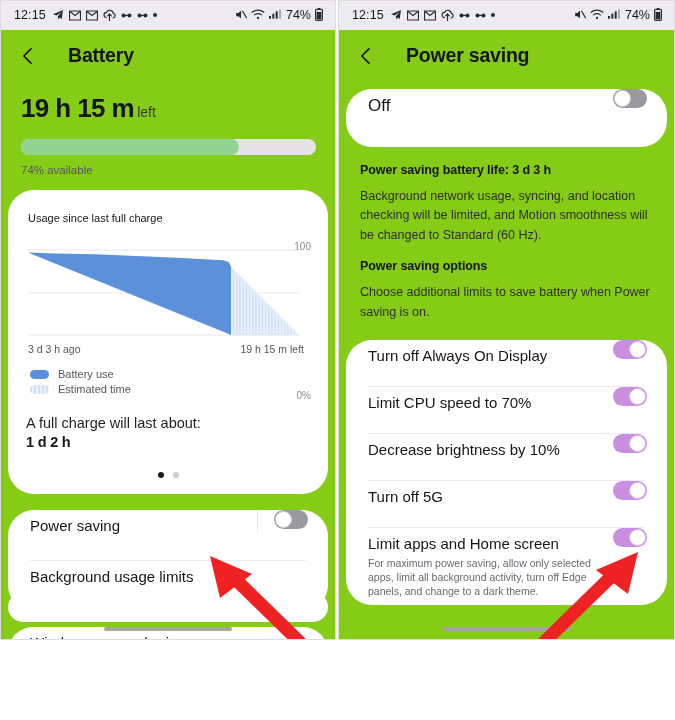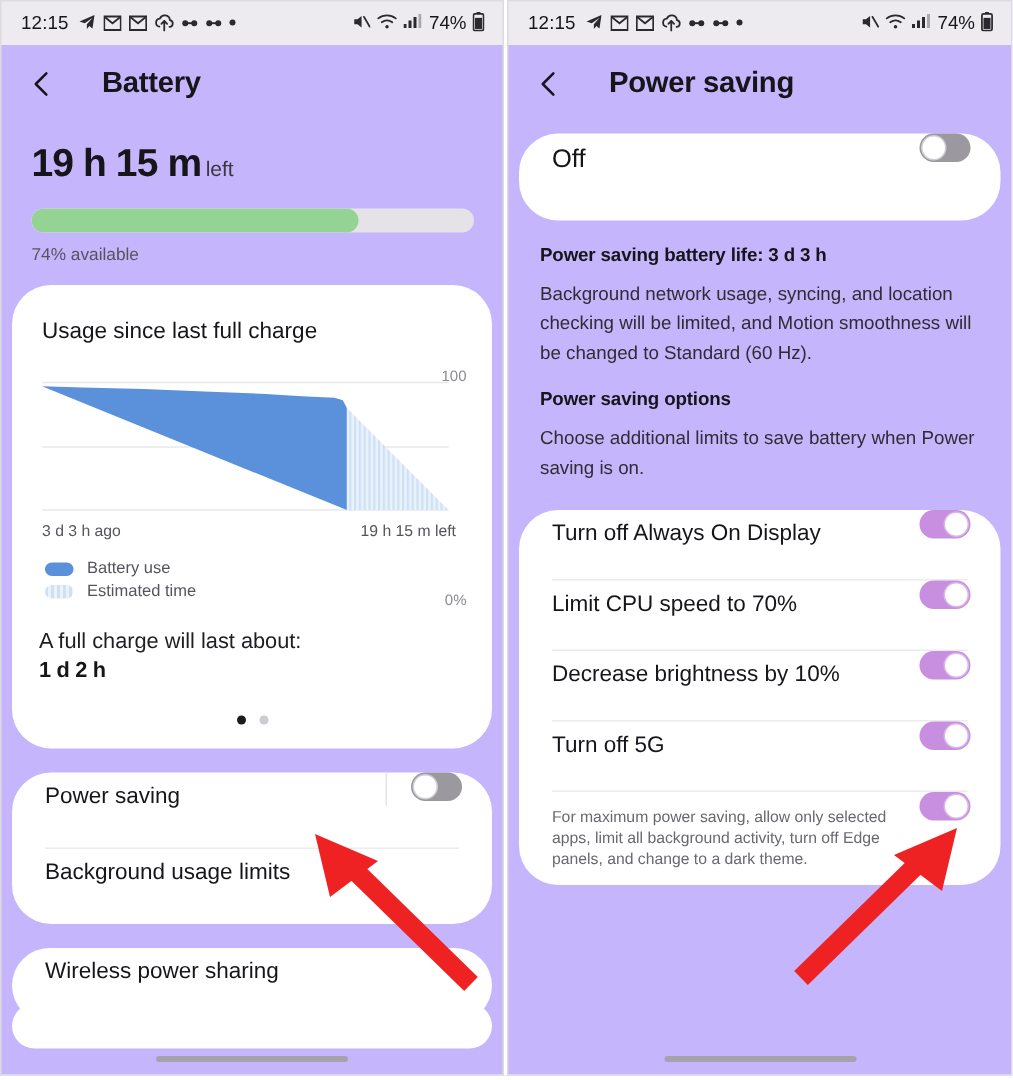--- a/index.html
+++ b/index.html
@@ -9,22 +9,22 @@
     font-family: "Liberation Sans", sans-serif;
     overflow: hidden;
   }
   .screens {
     display: flex;
     width: 675px; height: 720px;
     background: #ffffff;
   }
   .phone {
     position: relative;
-    height: 717px;
-    background: #c4b5fd;
+    height: 640px;
+    background: #84cc16;
     overflow: hidden;
   }
   .phone.left  { width: 338px; border-right: 2px solid #ffffff; }
   .phone.right { width: 337px; }
   .phone::before{
     content:""; position:absolute; inset:0;
     border:1px solid #dedae1; pointer-events:none; z-index:40;
   }
 
   
@@ -63,21 +63,21 @@
   .batt-fill { height:100%; border-radius:8px; background:#93d394; }
   .batt-avail { margin-top:9px; font-size:11.5px; color:#56545b; }
 
   
   .card {
     background:#ffffff; border-radius:26px;
     margin: 14px 8px 0 8px;
     position:relative;
   }
   .card-pad { padding: 20px 14px 14px 14px; }
-  .card-title { font-size:15px; color:#16151a; padding: 2px 6px 0 6px; }
+  .card-title { font-size:11px; color:#16151a; padding: 2px 6px 0 6px; }
 
   
   .chart-wrap { position:relative; margin: 24px 6px 0 6px; }
   .chart-area { position:relative; height:88px; }
   .chart-svg { display:block; width:100%; height:88px; }
   .axis-lab {
     position:absolute; right:-3px; font-size:10px; color:#8b8990;
   }
   .axis-lab.top { top:-7px; }
   .axis-lab.bot { bottom:-6px; }
@@ -462,20 +462,21 @@
       <div class="row" style="min-height:46px;">
         <span class="row-text row-label">Turn off 5G</span>
         <span class="tg on">
             <span class="knob"></span>
           </span>
       </div>
       <div class="divider"></div>
 
       <div class="row" style="min-height:62px;">
         <span class="row-text">
+          <span class="row-label">Limit apps and Home screen</span>
           <span class="row-sub" style="display:block;">For maximum power saving, allow only selected apps, limit all background activity, turn off Edge panels, and change to a dark theme.</span>
         </span>
         <span class="tg on">
             <span class="knob"></span>
           </span>
       </div>
     </div>
 
     <div class="home-ind"></div>
 

